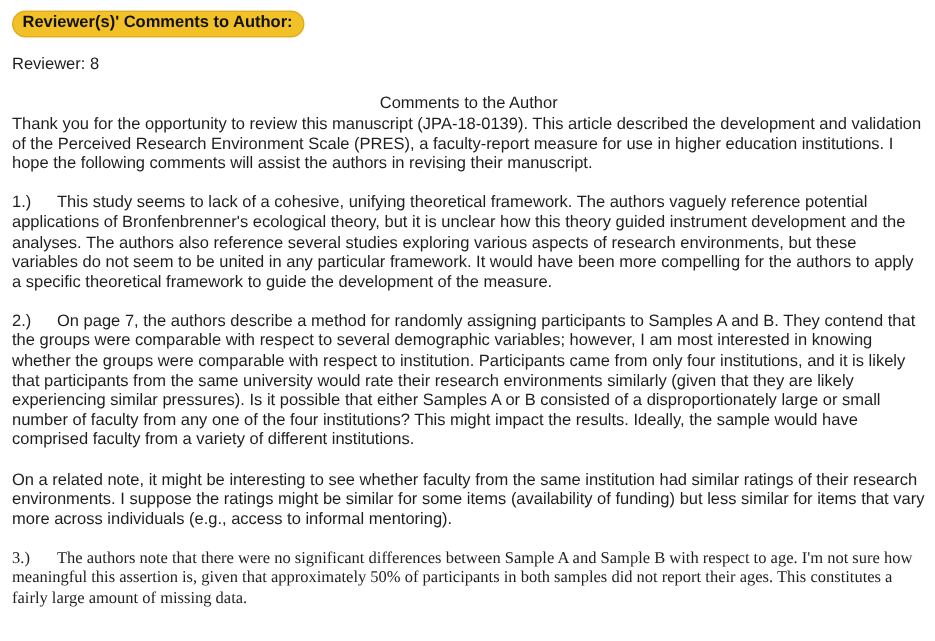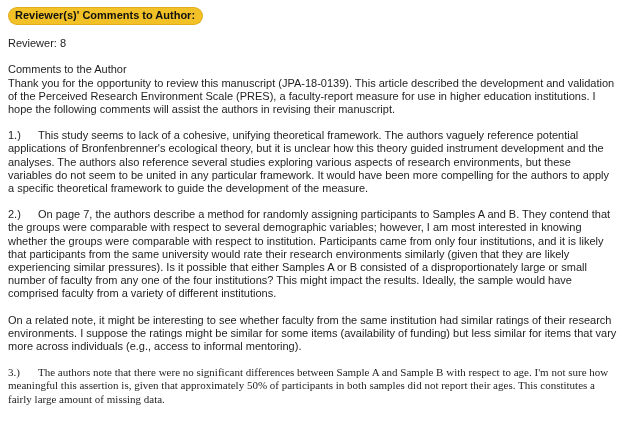--- a/index.html
+++ b/index.html
@@ -39,20 +39,21 @@
   .para {
     margin: 0 0 13px 0;
     width: 609px;
   }
   .para:last-child {
     margin-bottom: 0;
     font-family: Liberation Serif, serif;
   }
   .heading-line {
     display: block;
+    text-align: center;
   }
   .item-num {
     display: inline-block;
     width: 30px;
   }
 </style>
 </head>
 <body>
 
 <div class="page">

